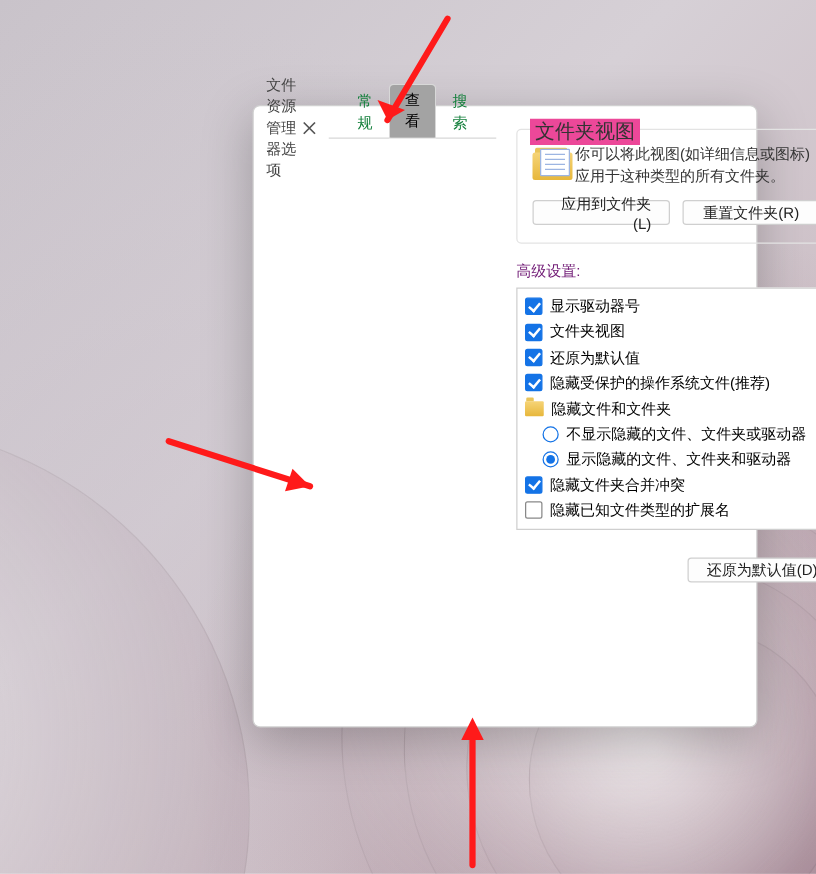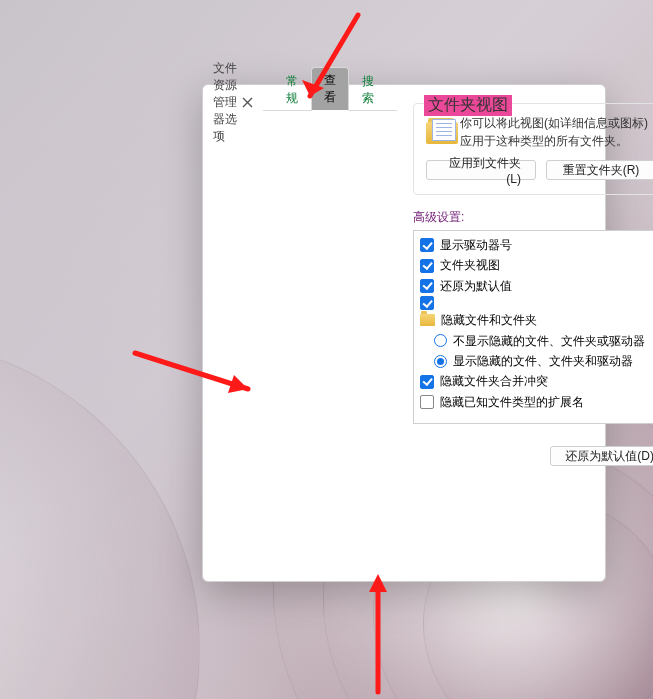--- a/index.html
+++ b/index.html
@@ -187,20 +187,21 @@
         <div class="row">
           <span class="check checked"></span>
           <span>文件夹视图</span>
         </div>
         <div class="row">
           <span class="check checked"></span>
           <span>还原为默认值</span>
         </div>
         <div class="row">
           <span class="check checked"></span>
+          <span>隐藏受保护的操作系统文件(推荐)</span>
         </div>
         <div class="row">
           <span class="mini-folder"></span>
           <span>隐藏文件和文件夹</span>
         </div>
         <div class="row ind1">
           <span class="radio"></span>
           <span>不显示隐藏的文件、文件夹或驱动器</span>
         </div>
         <div class="row ind1">

